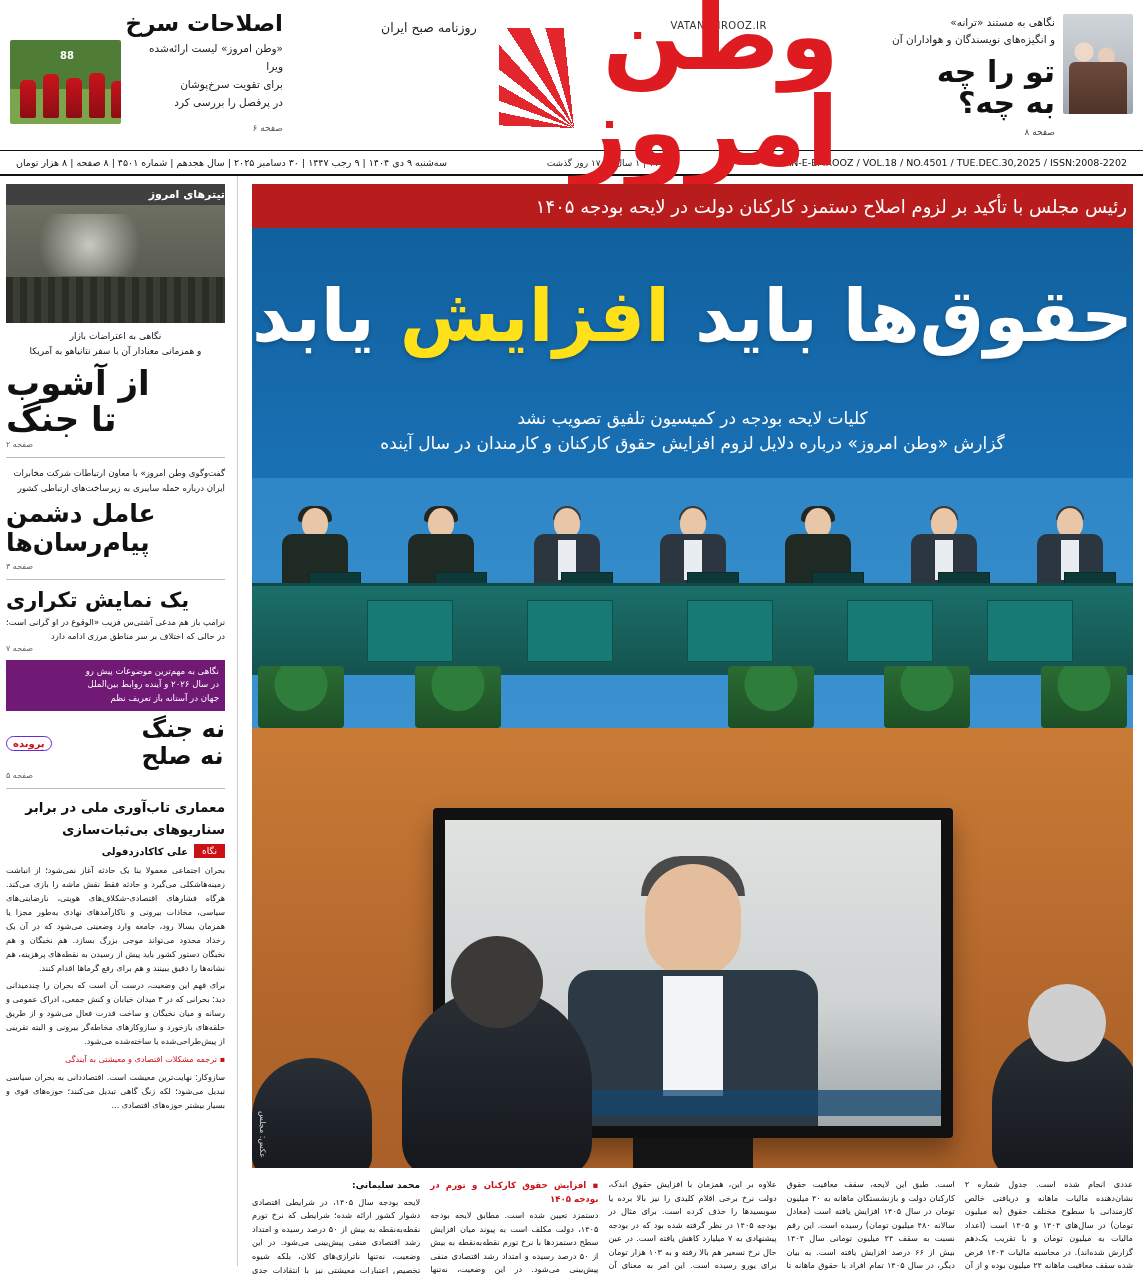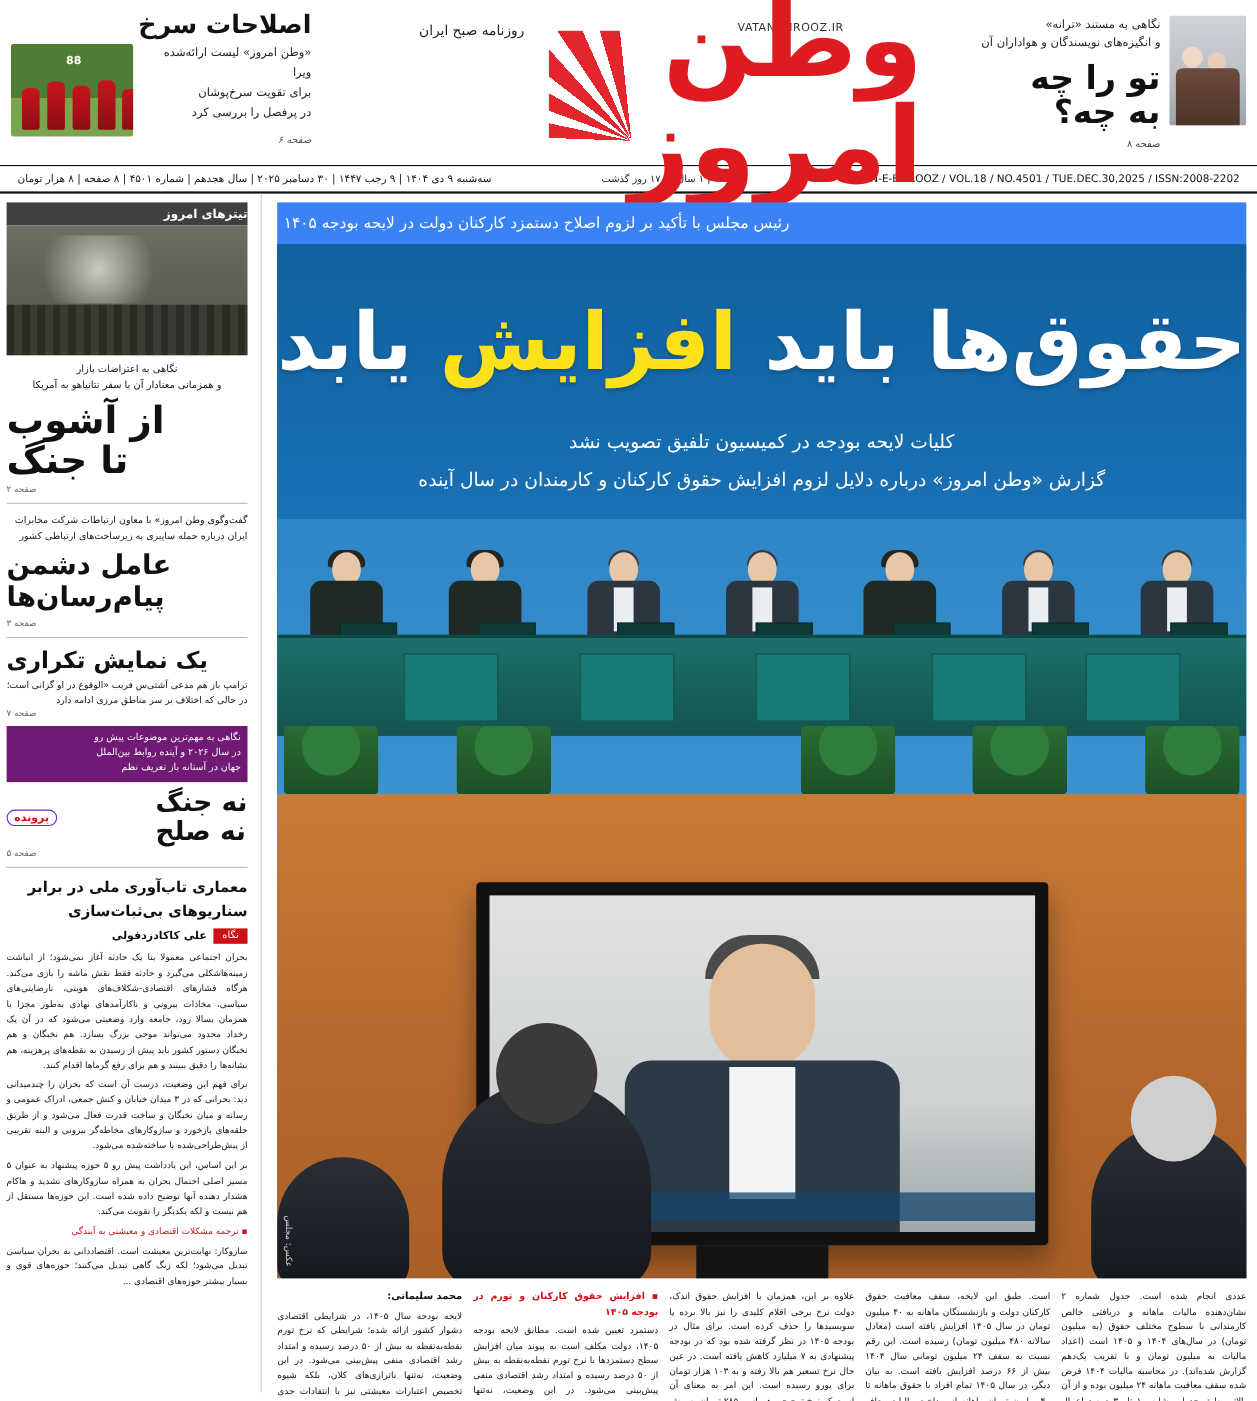--- a/index.html
+++ b/index.html
@@ -53,21 +53,21 @@
       #e11b22 54deg 64deg, transparent 64deg 72deg, #e11b22 72deg 82deg, transparent 82deg 90deg,
       #e11b22 90deg 100deg, transparent 100deg 108deg, #e11b22 108deg 118deg, transparent 118deg 126deg,
       #e11b22 126deg 136deg, transparent 136deg 144deg, #e11b22 144deg 154deg, transparent 154deg 160deg);
     opacity:.95;
   }
 
   .mast-right { width:295px; padding:10px 12px 0 10px; text-align:right; }
   .mr-title { font-size:23px; font-weight:bold; color:#111; margin-bottom:4px; }
   .mr-body { display:flex; gap:8px; align-items:flex-start; }
   .mr-txt { flex:1; font-size:10.5px; line-height:1.7; color:#222; }
-  .mr-page { font-size:9px; color:#555; margin-top:10px;font-style:italic; }
+  .mr-page { font-size:9px; color:#555; margin-top:10px; }
   .mr-photo {
     width:111px; height:84px; flex:none; border-radius:2px; overflow:hidden; position:relative;
     background:linear-gradient(#4f7d35 0 58%, #7aa54c 58% 100%);
   }
   .mr-photo .p1,.mr-photo .p2,.mr-photo .p3,.mr-photo .p4,.mr-photo .p5{
     position:absolute; bottom:6px; width:16px; height:38px; border-radius:5px 5px 2px 2px;
     background:linear-gradient(#c8141c,#8d0d14);
   }
   .mr-photo .p1{left:10px}.mr-photo .p2{left:33px;height:44px}
   .mr-photo .p3{left:56px;height:40px}.mr-photo .p4{left:79px;height:45px}
@@ -83,33 +83,33 @@
   .infobar .mid { font-size:9px; color:#222; }
 
   
   .content { display:flex; height:1090px; }
   .col-main { width:905px; padding:8px 10px 0 14px; }
   .col-side { width:238px; padding:8px 12px 0 6px; border-right:1px solid #ccc; }
 
   
   .lead { position:relative; }
   .lead-kicker {
-    background:#3b82f6; color:#fff; font-size:14px; text-align:left;
+    background:#b91c1c; color:#fff; font-size:18px; text-align:right;
     padding:9px 6px 8px; line-height:1.5;
   }
   .lead-hero { position:relative; height:940px; overflow:hidden; background:#0e5da0; }
   .hero-sky { position:absolute; inset:0; background:linear-gradient(#12639f, #1d77bd 40%, #2f88ca 58%); }
   .hero-head-block { position:absolute; top:0; left:0; right:0; height:300px; background:linear-gradient(#11609e,#1b74b9); }
   .headline {
     position:absolute; top:46px; left:0; right:0; text-align:center;
     font-size:72px; font-weight:bold; color:#fff; letter-spacing:-1px;
     text-shadow:0 2px 4px rgba(0,0,0,.25);
   }
   .headline .hl { color:#ffe11a; }
-  .sub1 { position:absolute; top:170px; left:0; right:0; text-align:center; color:#fff; font-size:17px; }
+  .sub1 { position:absolute; top:180px; left:0; right:0; text-align:center; color:#fff; font-size:17px; }
   .sub2 { position:absolute; top:205px; left:0; right:0; text-align:center; color:#fff; font-size:17px; }
 
   
   .scene { position:absolute; top:250px; left:0; right:0; bottom:0; }
   .scene .wallpaper { position:absolute; inset:0; background:linear-gradient(#2e86c6, #3f95d2 45%, #cf7a3a 55%, #c4702f); }
   .scene .dais {
     position:absolute; top:105px; left:0; right:0; height:92px;
     background:linear-gradient(#1b6f6a,#14534f);
     border-top:3px solid #0f4a46;
   }
@@ -432,20 +432,19 @@
         <div>معماری تاب‌آوری ملی در برابر</div>
         <div>سناریوهای بی‌ثبات‌سازی</div>
       </div>
       <div class="op-meta">
         <span class="op-tag">نگاه</span>
         <span class="op-author">علی کاکادزدفولی</span>
       </div>
       <div class="op-body">
         <p>بحران اجتماعی معمولا بنا یک حادثه آغاز نمی‌شود؛ از انباشت زمینه‌هاشکلی می‌گیرد و حادثه فقط نقش ماشه را بازی می‌کند. هرگاه فشارهای اقتصادی-شکلاف‌های هویتی، نارضایتی‌های سیاسی، مخاذات بیرونی و ناکارآمدهای نهادی به‌طور مجزا یا همزمان بسالا رود، جامعه وارد وضعیتی می‌شود که در آن یک رخداد محدود می‌تواند موجی بزرگ بسازد. هم نخبگان و هم نخبگان دستور کشور باید پیش از رسیدن به نقطه‌های پرهزینه، هم نشانه‌ها را دقیق ببینند و هم برای رفع گرماها اقدام کنند.</p>
         <p>برای فهم این وضعیت، درست آن است که بحران را چندمیدانی دید: بحرانی که در ۳ میدان خیابان و کنش جمعی، ادراک عمومی و رسانه و میان نخبگان و ساخت قدرت فعال می‌شود و از طریق حلقه‌های بازخورد و سازوکارهای مخاطه‌گر بیرونی و البته تقریبی از پیش‌طراحی‌شده یا ساخته‌شده می‌شود.</p>
-        <p>بر این اساس، این یادداشت پیش رو ۵ حوزه پیشنهاد به عنوان ۵ مسیر اصلی احتمال بحران به همراه سازوکارهای تشدید و هاکام هشدار دهنده آنها توضیح داده شده است. این حوزه‌ها مستقل از هم نیست و لکه یکدیگر را تقویت می‌کند.</p>
         <p class="dash">▪ ترجمه مشکلات اقتصادی و معیشتی به آیندگی</p>
         <p>سازوکار: نهایت‌ترین معیشت است. اقتصاددانی به بحران سیاسی تبدیل می‌شود؛ لکه زنگ گاهی تبدیل می‌کنند؛ حوزه‌های قوی و بسیار بیشتر حوزه‌های اقتصادی ...</p>
       </div>
     </div>
 
   </div>
 </div>
 
 </body></html>

